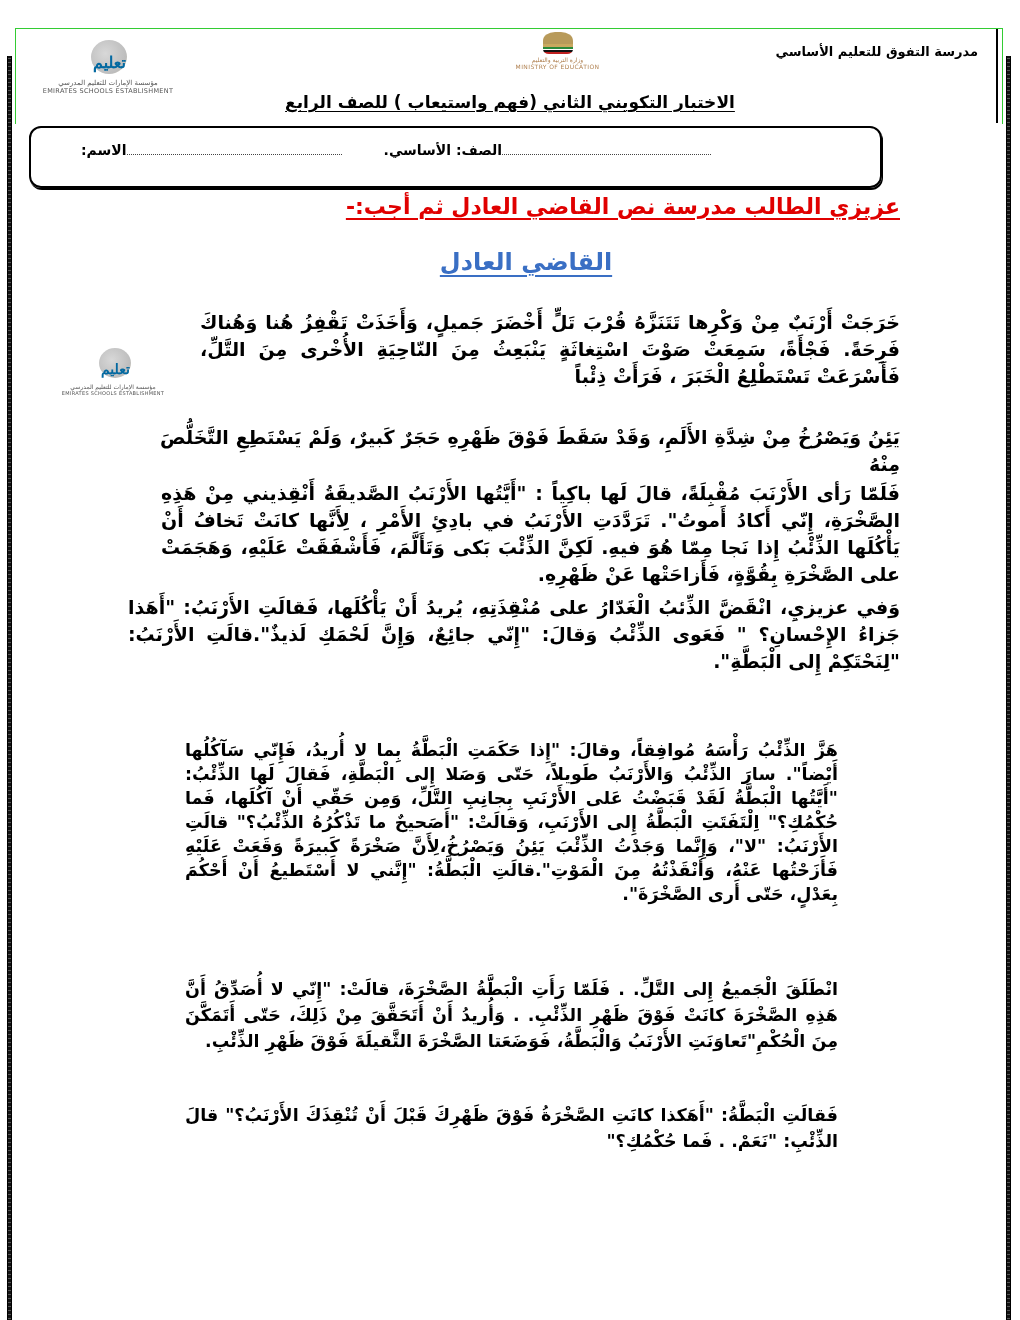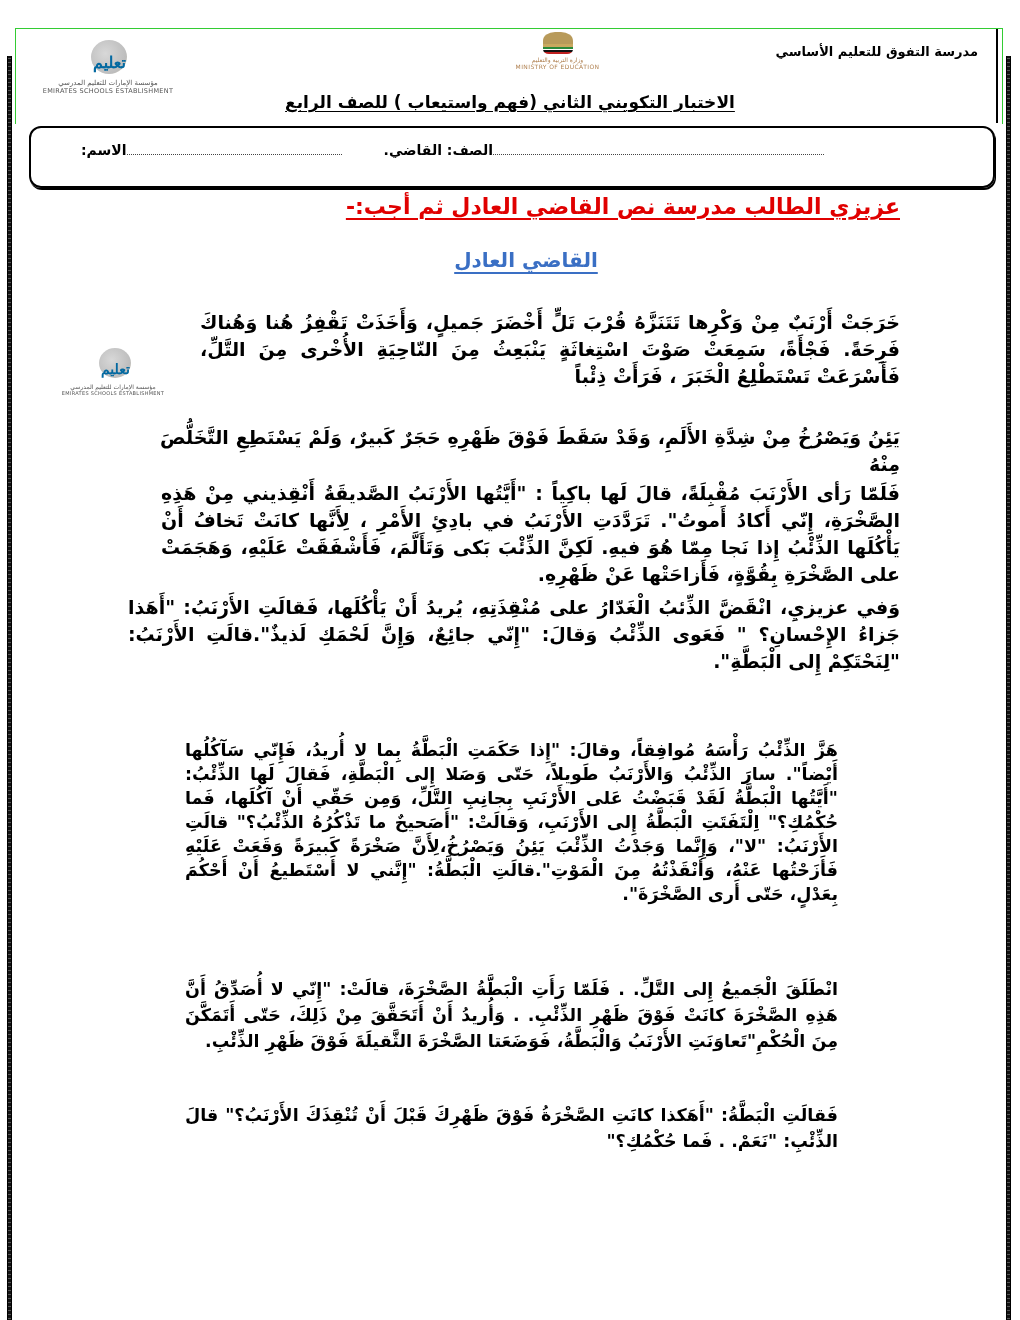--- a/index.html
+++ b/index.html
@@ -54,41 +54,41 @@
       direction: rtl; white-space: nowrap;
     }
 
     .exam-title {
       position: absolute; left: 0; right: 0; top: 92px; text-align: center;
       font-size: 17px; font-weight: bold; direction: rtl; text-decoration: underline;
       text-underline-offset: 3px; 
     }
 
     .info-box {
-      position: absolute; left: 29px; top: 126px; width: 966px; height: 62px;
+      position: absolute; left: 29px; top: 126px; width: 853px; height: 62px;
       border: 2.5px solid #000; border-radius: 12px; box-shadow: 1px 2px 0 #000; padding-left: 27px;
     }
     .info-row {
       position: absolute; top: 14px; right: 168px; left: 50px; display: flex; flex-direction: row-reverse;
       align-items: baseline; direction: rtl; font-size: 14px; font-weight: bold;
     }
     .info-label { white-space: nowrap; }
     .dots { border-bottom: 1px dotted #444; height: 12px; }
     .dots.name { width: 215px; margin-right: 2px; }
     .dots.grade { flex: 1; margin-right: 1px; }
     .gap { width: 40px; }
 
     .instruction {
       position: absolute; right: 120px; top: 194px; font-size: 22px; font-weight: bold;
       color: #e00000; direction: rtl; text-decoration: underline; text-decoration-color: #e00000;
       text-decoration-thickness: 2px; text-underline-offset: 4px; white-space: nowrap;
     }
     .story-title {
       position: absolute; left: 0; right: 0; top: 248px; text-align: center; padding-left: 32px;
-      font-size: 20px; font-weight: bold; color: #3a6fc4; direction: rtl;
+      font-size: 24px; font-weight: bold; color: #3a6fc4; direction: rtl;
       text-decoration: underline; text-underline-offset: 5px; text-decoration-thickness: 2px;
     }
 
     .watermark-logo {
       position: absolute; left: 78px; top: 346px; width: 70px; height: 66px;
       display: flex; flex-direction: column; align-items: center;
     }
     .watermark-logo .taleem-mark { width: 40px; height: 34px; }
     .watermark-logo .taleem-circle { width: 32px; height: 30px; }
     .watermark-logo .taleem-word { font-size: 14px; }
@@ -135,21 +135,21 @@
 
 <div class="school-name">مدرسة التفوق للتعليم الأساسي</div>
 
 <div class="exam-title">الاختبار التكويني الثاني (فهم واستيعاب ) للصف الرابع</div>
 
 <div class="info-box">
   <div class="info-row">
     <span class="info-label">الاسم:</span>
     <span class="dots name"></span>
     <span class="gap"></span>
-    <span class="info-label">الصف: القاضي.</span>
+    <span class="info-label">الصف: الأساسي.</span>
     <span class="dots grade"></span>
   </div>
 </div>
 
 <div class="instruction">عزيزي الطالب مدرسة نص القاضي العادل ثم أجب:-</div>
 
 <div class="story-title">القاضي العادل</div>
 
 <div class="watermark-logo">
   <div class="taleem-mark">

